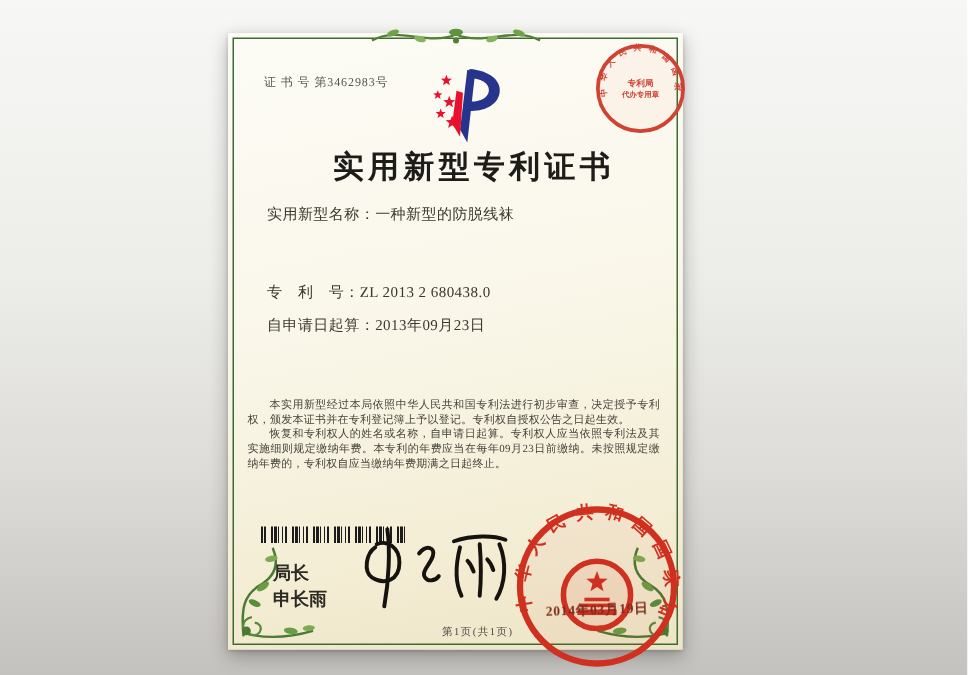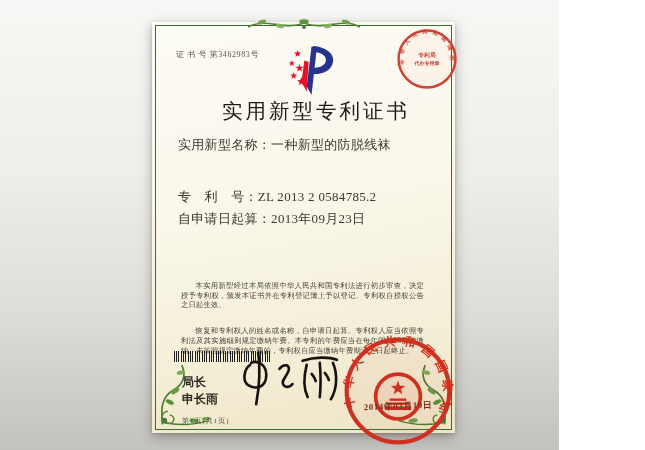--- a/index.html
+++ b/index.html
@@ -1,21 +1,21 @@
 <!DOCTYPE html>
 <html><head>
 <meta charset="utf-8">
 <style>
   html,body{margin:0;padding:0;}
   body{
     width:645px;height:450px;overflow:hidden;
     font-family:"Liberation Serif","DejaVu Serif",serif;
   }
   #stage{
-    position:relative;width:559px;height:450px;
+    position:relative;width:645px;height:450px;
     background:linear-gradient(180deg,#f7f7f5 0%,#ededea 40%,#dddcd8 70%,#c3c2be 100%);
   }
   
   .cert{
     position:absolute;left:152px;top:22px;width:303px;height:411px;
     background:linear-gradient(170deg,#fcfbf5 0%,#faf7ea 45%,#f4eed6 78%,#eee5c6 100%);
     box-shadow:0 4px 12px rgba(0,0,0,.28), 0 1px 3px rgba(0,0,0,.18);
   }
   .frame{
     position:absolute;inset:3px;border:1.6px solid #3e6b33;
@@ -26,54 +26,54 @@
   .corner-left{left:3px;bottom:3px;}
   .corner-right{right:3px;bottom:3px;transform:scaleX(-1);}
   
   .cert-number{
     position:absolute;left:24px;top:27px;
     font-size:8px;color:#59584e;letter-spacing:.6px;filter:blur(.2px);
   }
   .logo{position:absolute;left:136px;top:20px;width:48px;height:58px;}
   .title{
     position:absolute;left:0;right:0;top:75px;text-align:center;
-    font-size:20.5px;font-weight:normal;letter-spacing:3px;color:#1d1c18;margin-left:25px;
+    font-size:20.5px;font-weight:bold;letter-spacing:3px;color:#1d1c18;margin-left:25px;
   }
   .field{
     position:absolute;left:26px;right:20px;
-    font-size:13px;color:#3b392f;letter-spacing:.3px;white-space:nowrap;filter:blur(.2px);
+    font-size:10px;color:#3b392f;letter-spacing:.3px;white-space:nowrap;filter:blur(.2px);
   }
   .f0{top:114px}.f1{top:142px}.f2{top:166px}.f3{top:188px}.f4{top:211px}.f5{top:234px}
   .body-text{
     position:absolute;left:13px;right:15px;top:243px;
     font-size:7.3px;line-height:9.7px;color:#45433a;text-align:justify;
     letter-spacing:.2px;filter:blur(.25px);
   }
-  .body-text p{margin:16px;text-indent:2em;}
+  .body-text p{margin:0;text-indent:2em;}
   .barcode{
     position:absolute;left:22px;top:329px;width:96px;height:11px;
     background:repeating-linear-gradient(90deg,
       #1c1c1c 0 1px,transparent 1px 2px,
       #1c1c1c 2px 3.5px,transparent 3.5px 4.5px,
       #1c1c1c 4.5px 5px,transparent 5px 7px);
   }
   .signer{
     position:absolute;left:30px;top:352px;
     font-size:12px;font-weight:bold;color:#2c2a23;line-height:16.5px;
     font-family:"Liberation Sans","DejaVu Sans",sans-serif;
   }
   .signature{position:absolute;left:84px;top:324px;width:106px;height:64px;}
   .official-seal{position:absolute;left:190px;top:313px;width:112px;height:112px;}
   .seal-date{
     position:absolute;left:192px;top:378px;width:108px;text-align:center;
     font-size:9px;font-weight:bold;color:#7d2b1b;letter-spacing:.5px;
     transform:rotate(-2deg);filter:blur(.2px);
   }
   .footer-page{
-    position:absolute;left:30px;right:0;top:394px;text-align:left;
+    position:absolute;left:30px;right:0;top:394px;text-align:center;
     font-size:7px;color:#4b4940;letter-spacing:1px;filter:blur(.2px);
   }
   .agency-seal{position:absolute;left:244px;top:6px;width:62px;height:62px;z-index:5;}
 </style>
 </head>
 <body>
 
 <div id="stage">
   <div class="cert">
 
@@ -140,21 +140,21 @@
       <text x="30" y="28.5" text-anchor="middle" font-size="5.6" fill="#cf4333" font-weight="bold">专利局</text>
       <text x="30" y="35.5" text-anchor="middle" font-size="4.8" fill="#cf4333" font-weight="bold">代办专用章</text>
     </svg>
 
     <div class="title">实用新型专利证书</div>
 
     <div class="field f0">
       <span>实用新型名称：</span><span>一种新型的防脱线袜</span>
     </div>
     <div class="field f2">
-      <span>专　利　号：</span><span>ZL 2013 2 0584785.2</span>
+      <span>专　利　号：</span><span>ZL 2013 2 680438.0</span>
     </div>
     <div class="field f3">
       <span>自申请日起算：</span><span>2013年09月23日</span>
     </div>
 
     <div class="body-text">
       <p>本实用新型经过本局依照中华人民共和国专利法进行初步审查，决定授予专利权，颁发本证书并在专利登记簿上予以登记。专利权自授权公告之日起生效。</p>
       <p>恢复和专利权人的姓名或名称，自申请日起算。专利权人应当依照专利法及其实施细则规定缴纳年费。本专利的年费应当在每年09月23日前缴纳。未按照规定缴纳年费的，专利权自应当缴纳年费期满之日起终止。</p>
     </div>
 

